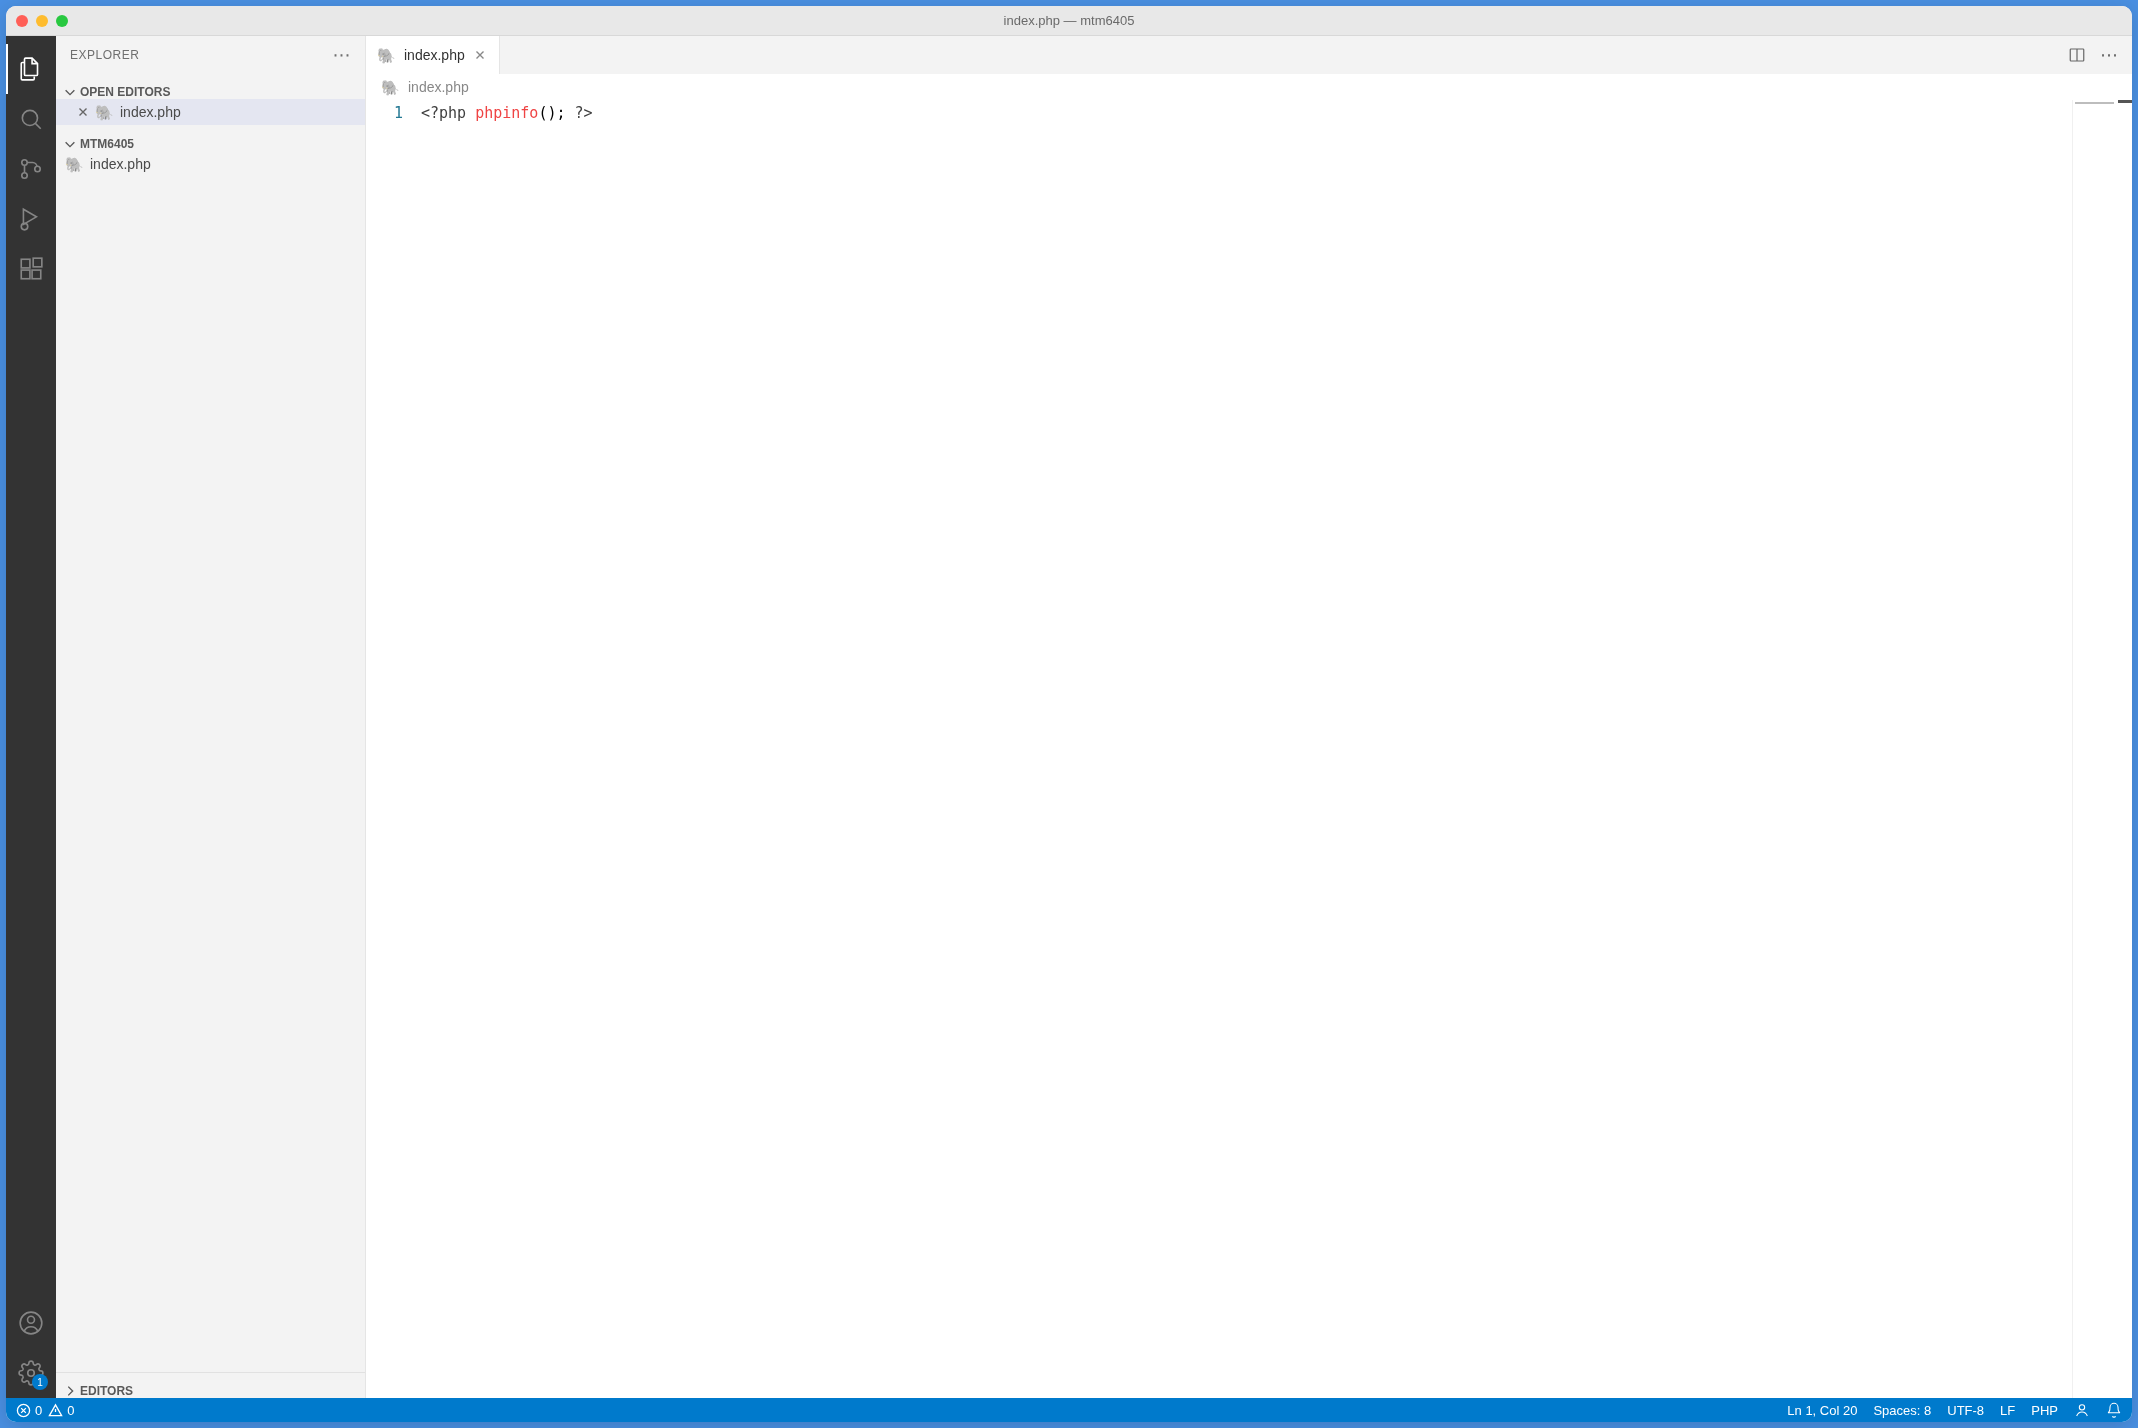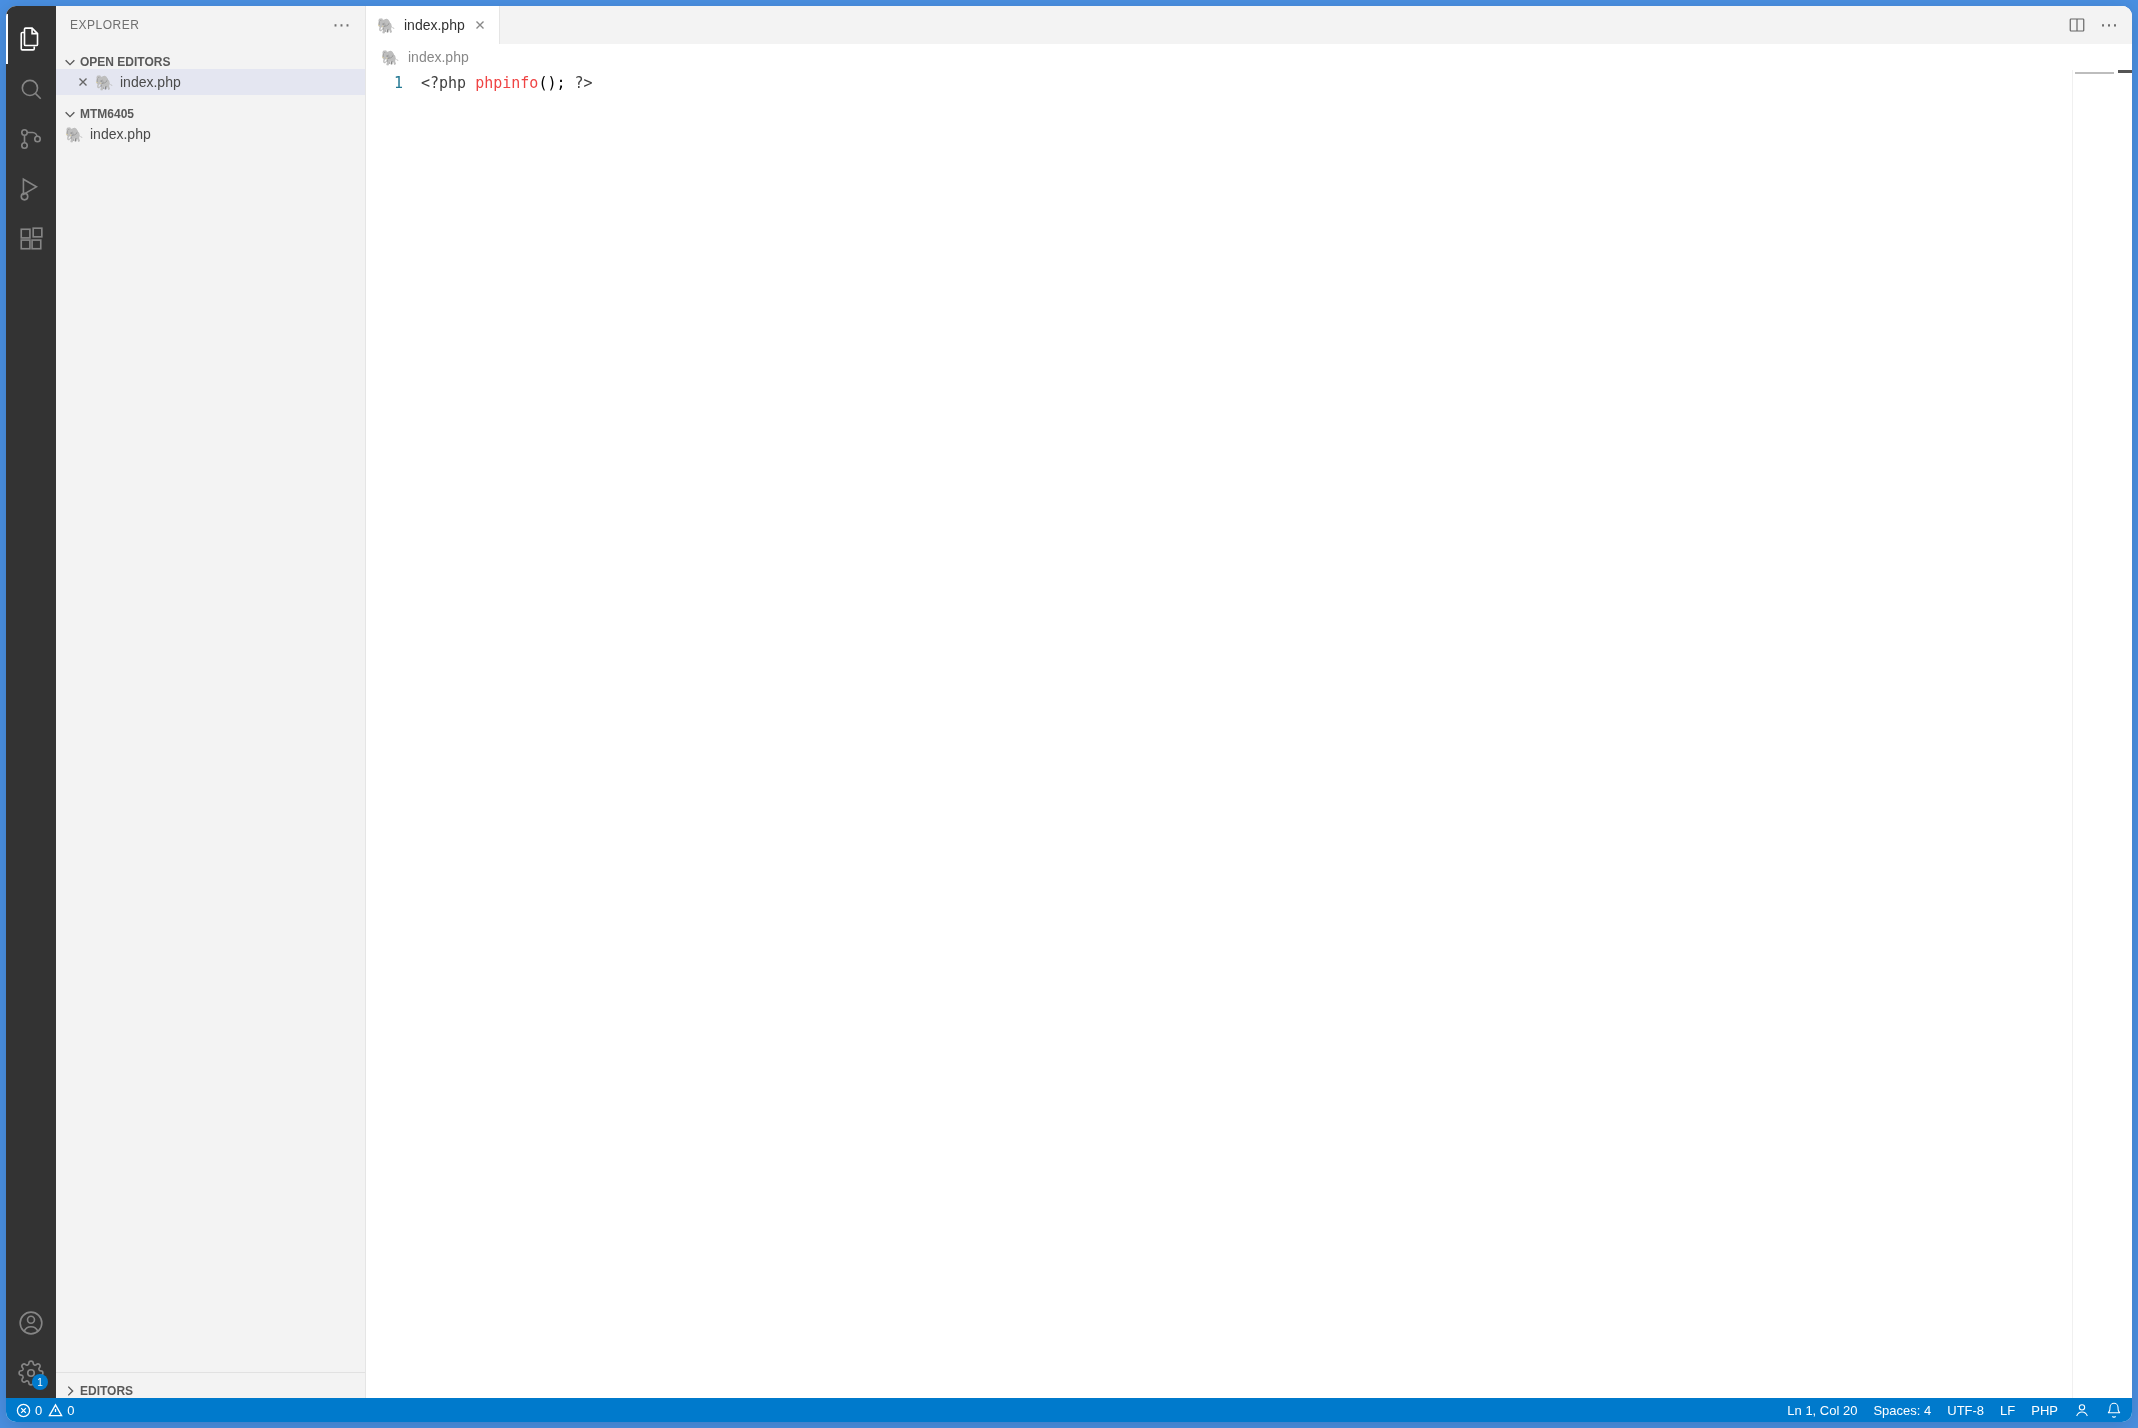--- a/index.html
+++ b/index.html
@@ -70,20 +70,28 @@
 .status-spacer { flex: 1; }
 .status-right { display: flex; align-items: center; gap: 16px; }
 .status-item { display: flex; align-items: center; gap: 4px; cursor: pointer; }
 svg { display: block; }
 </style>
 </head>
 <body>
 
 <div class="window">
 
+  <div class="titlebar">
+    <div class="traffic-lights">
+      <div class="traffic-light close-light"></div>
+      <div class="traffic-light min-light"></div>
+      <div class="traffic-light max-light"></div>
+    </div>
+    <div class="title-text">index.php — mtm6405</div>
+  </div>
 
   <div class="workbench">
 
     <div class="activitybar">
       <div class="activity-item active">
         <svg width="26" height="26" viewBox="0 0 24 24" fill="none" stroke="currentColor" stroke-width="1.5">
             <path d="M13 2H7a1 1 0 0 0-1 1v14a1 1 0 0 0 1 1h10a1 1 0 0 0 1-1V7z"></path>
             <path d="M13 2v5h5"></path>
             <path d="M6 6H4a1 1 0 0 0-1 1v14a1 1 0 0 0 1 1h10a1 1 0 0 0 1-1v-2"></path>
           </svg>
@@ -246,21 +254,21 @@
         <svg width="15" height="15" viewBox="0 0 16 16" fill="none" stroke="currentColor" stroke-width="1.4">
             <path d="M8 2l6.5 11.5h-13z"></path>
             <path d="M8 6.5v3.2M8 11.3v.01"></path>
           </svg>
         <span>0</span>
       </span>
     </div>
     <div class="status-spacer"></div>
     <div class="status-right">
       <span class="status-item">Ln 1, Col 20</span>
-      <span class="status-item">Spaces: 4</span>
+      <span class="status-item">Spaces: 8</span>
       <span class="status-item">UTF-8</span>
       <span class="status-item">LF</span>
       <span class="status-item">PHP</span>
       <span class="status-item">
         <svg width="16" height="16" viewBox="0 0 24 24" fill="none" stroke="currentColor" stroke-width="1.6">
             <circle cx="12" cy="8" r="4"></circle>
             <path d="M4 21c1.5-4 5-6 8-6s6.5 2 8 6"></path>
           </svg>
       </span>
       <span class="status-item">

